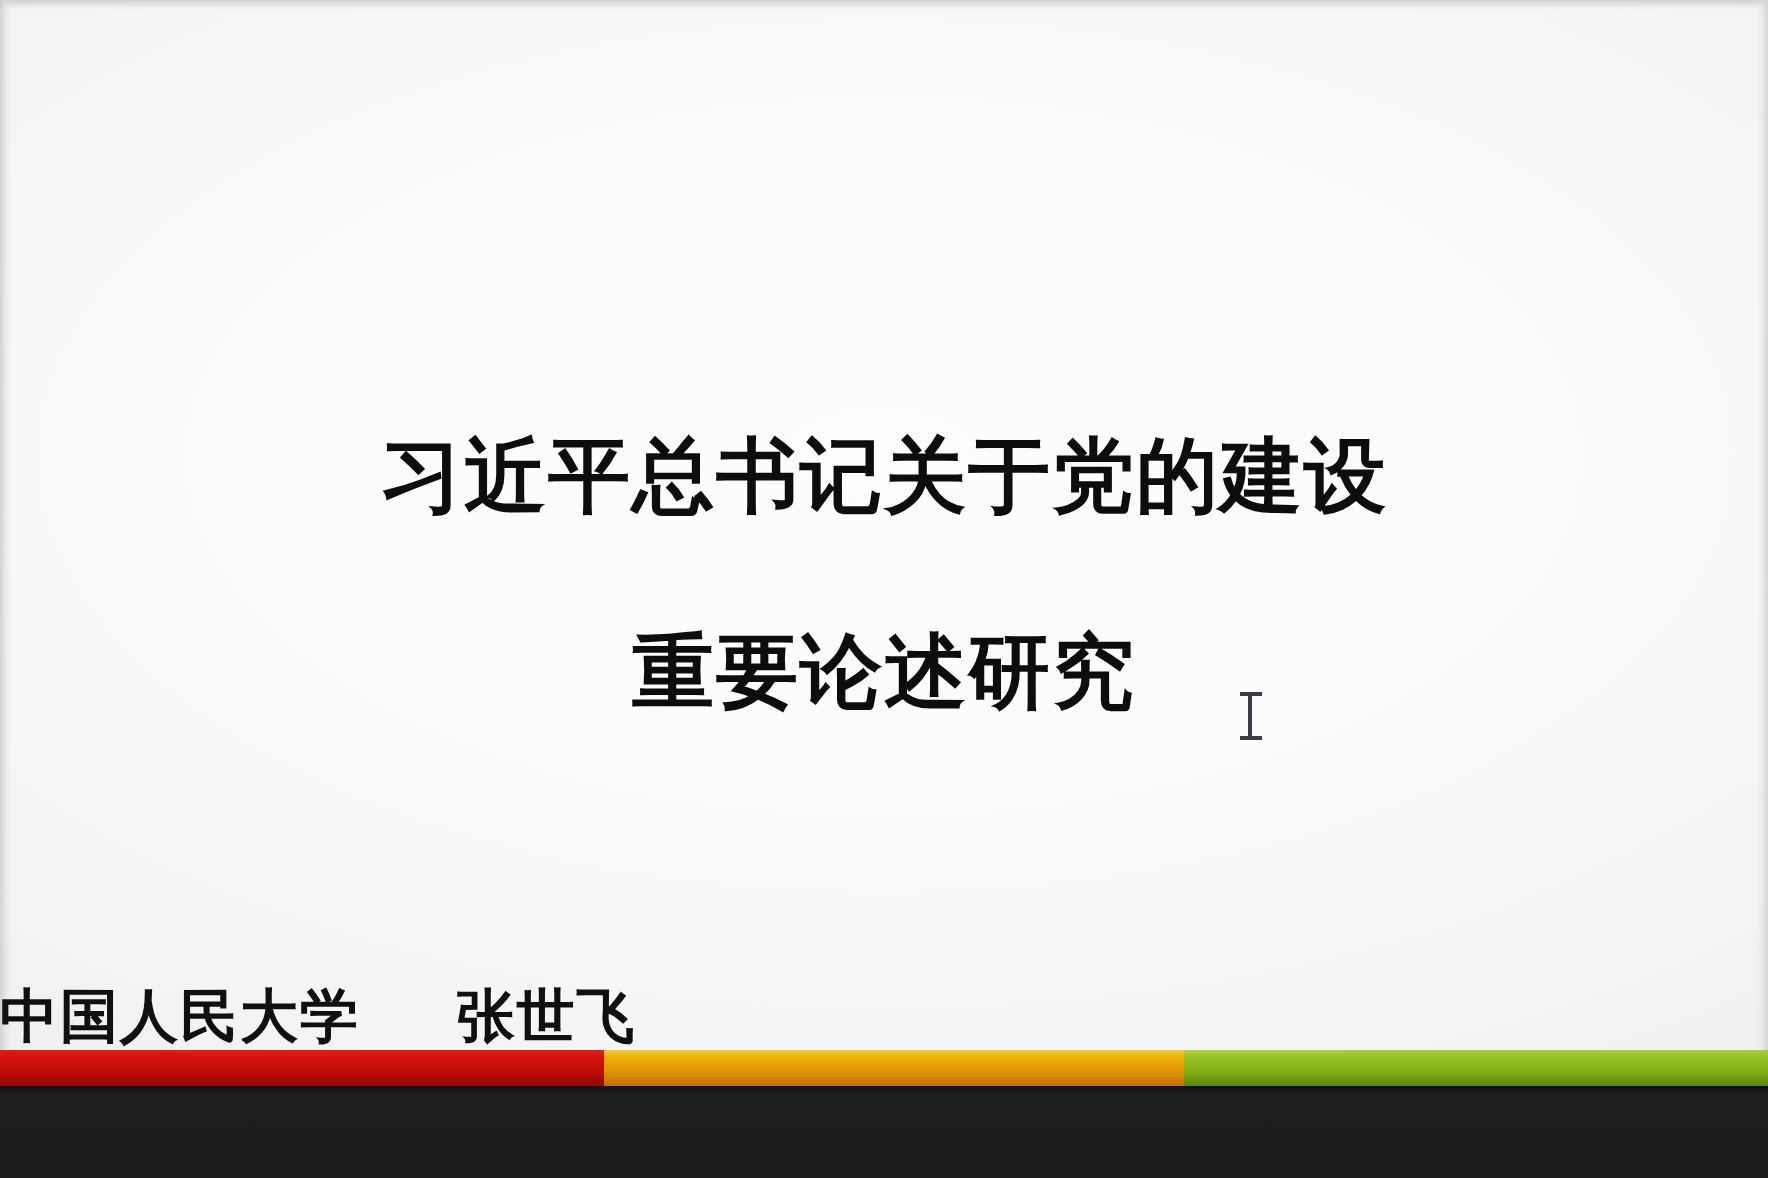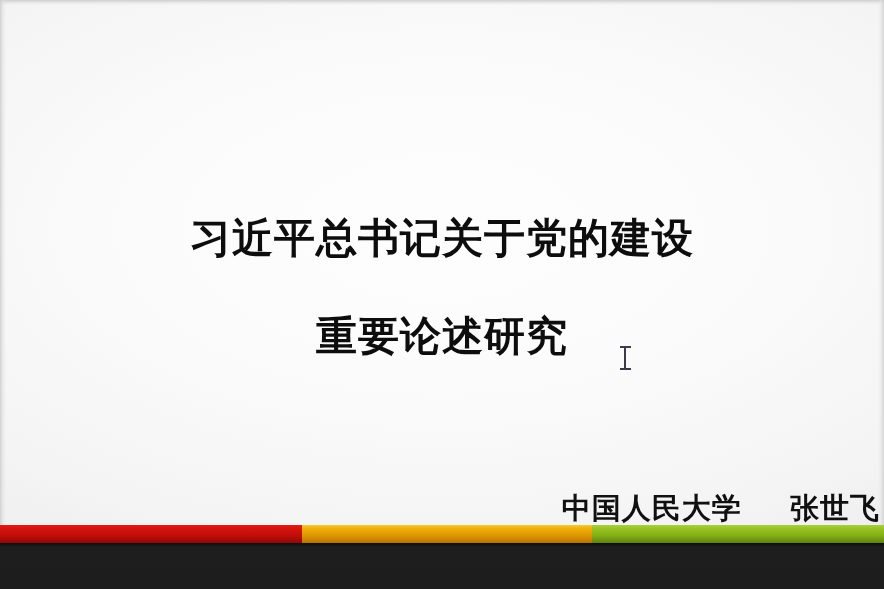--- a/index.html
+++ b/index.html
@@ -139,21 +139,21 @@
   }
   .text-caret .serif-top { top: 1px; }
   .text-caret .serif-bottom { bottom: 1px; }
 
   
   .author-line {
     position: absolute;
     left: 0;
     top: 490px;
     width: 880px;
-    text-align: right;
+    text-align: left;
     color: #101010;
     font-family: "DejaVu Sans", "Liberation Sans", sans-serif;
     font-weight: bold;
     font-size: 29px;
     line-height: 36px;
     letter-spacing: 1px;
     white-space: nowrap;
   }
   .author-gap {
     display: inline-block;

